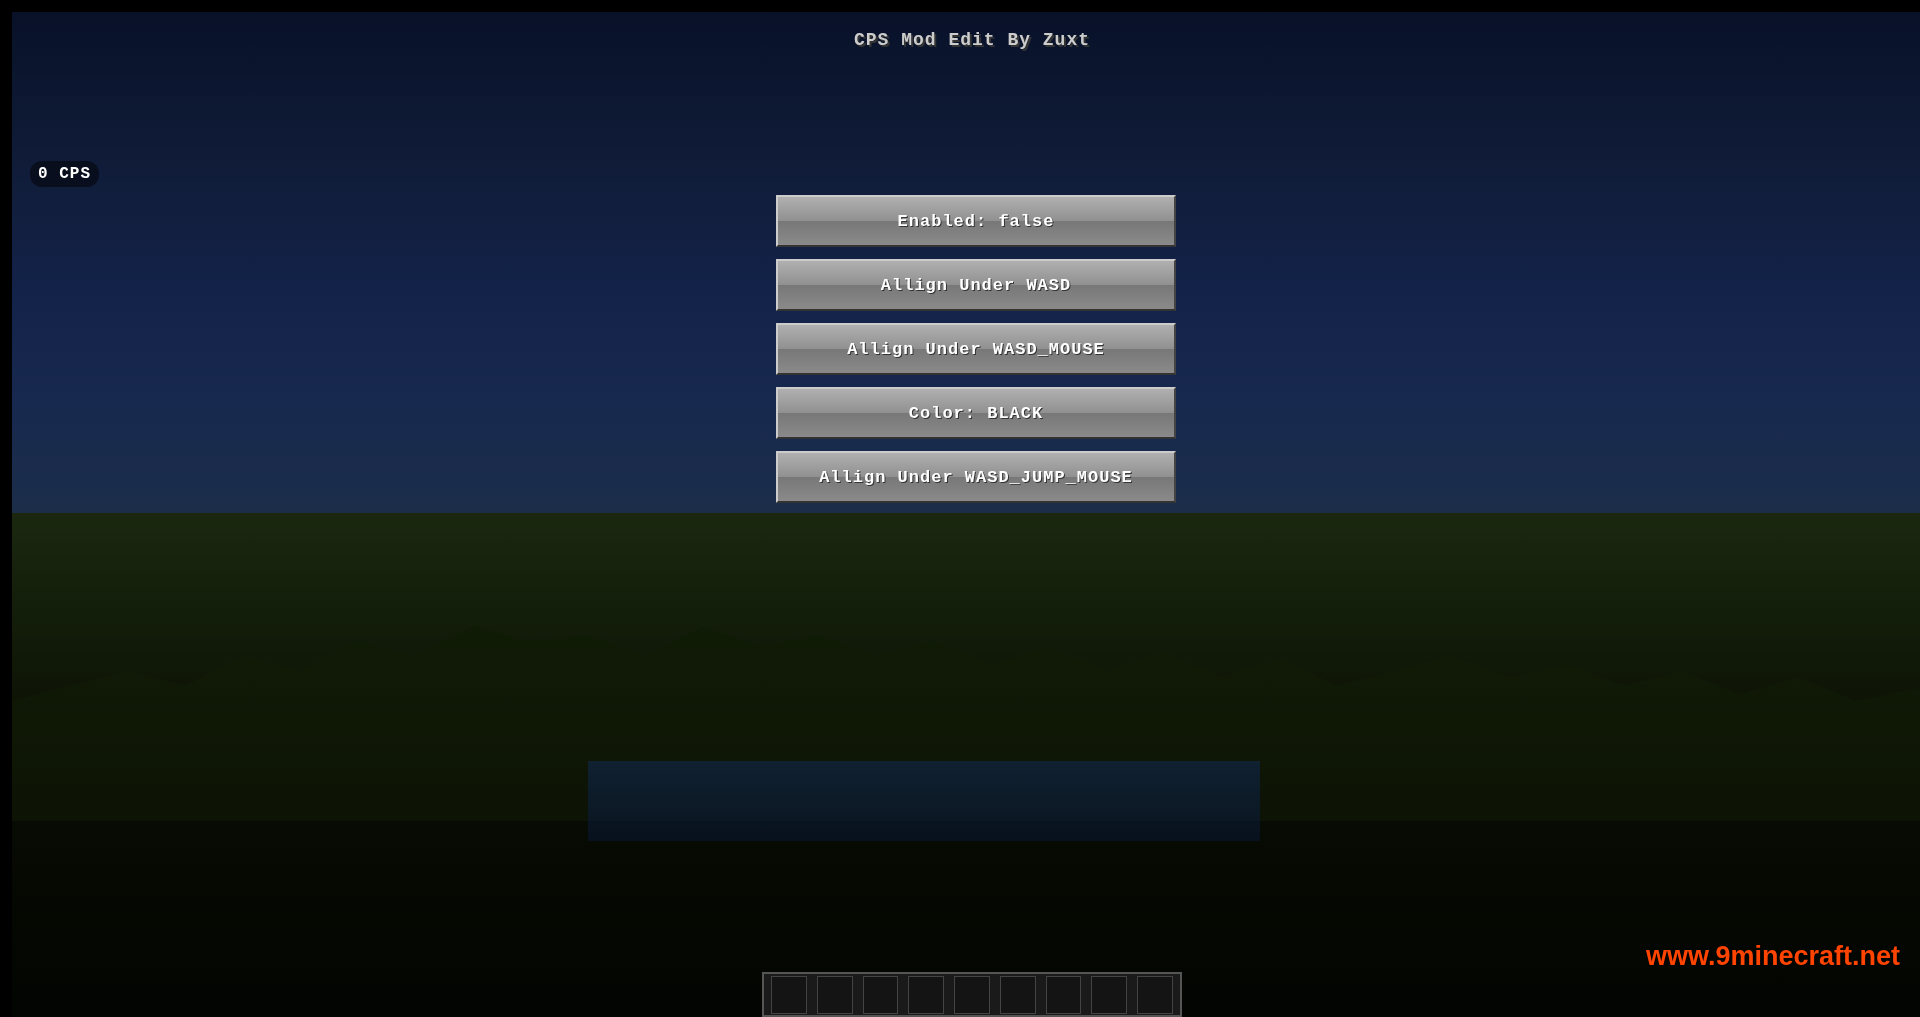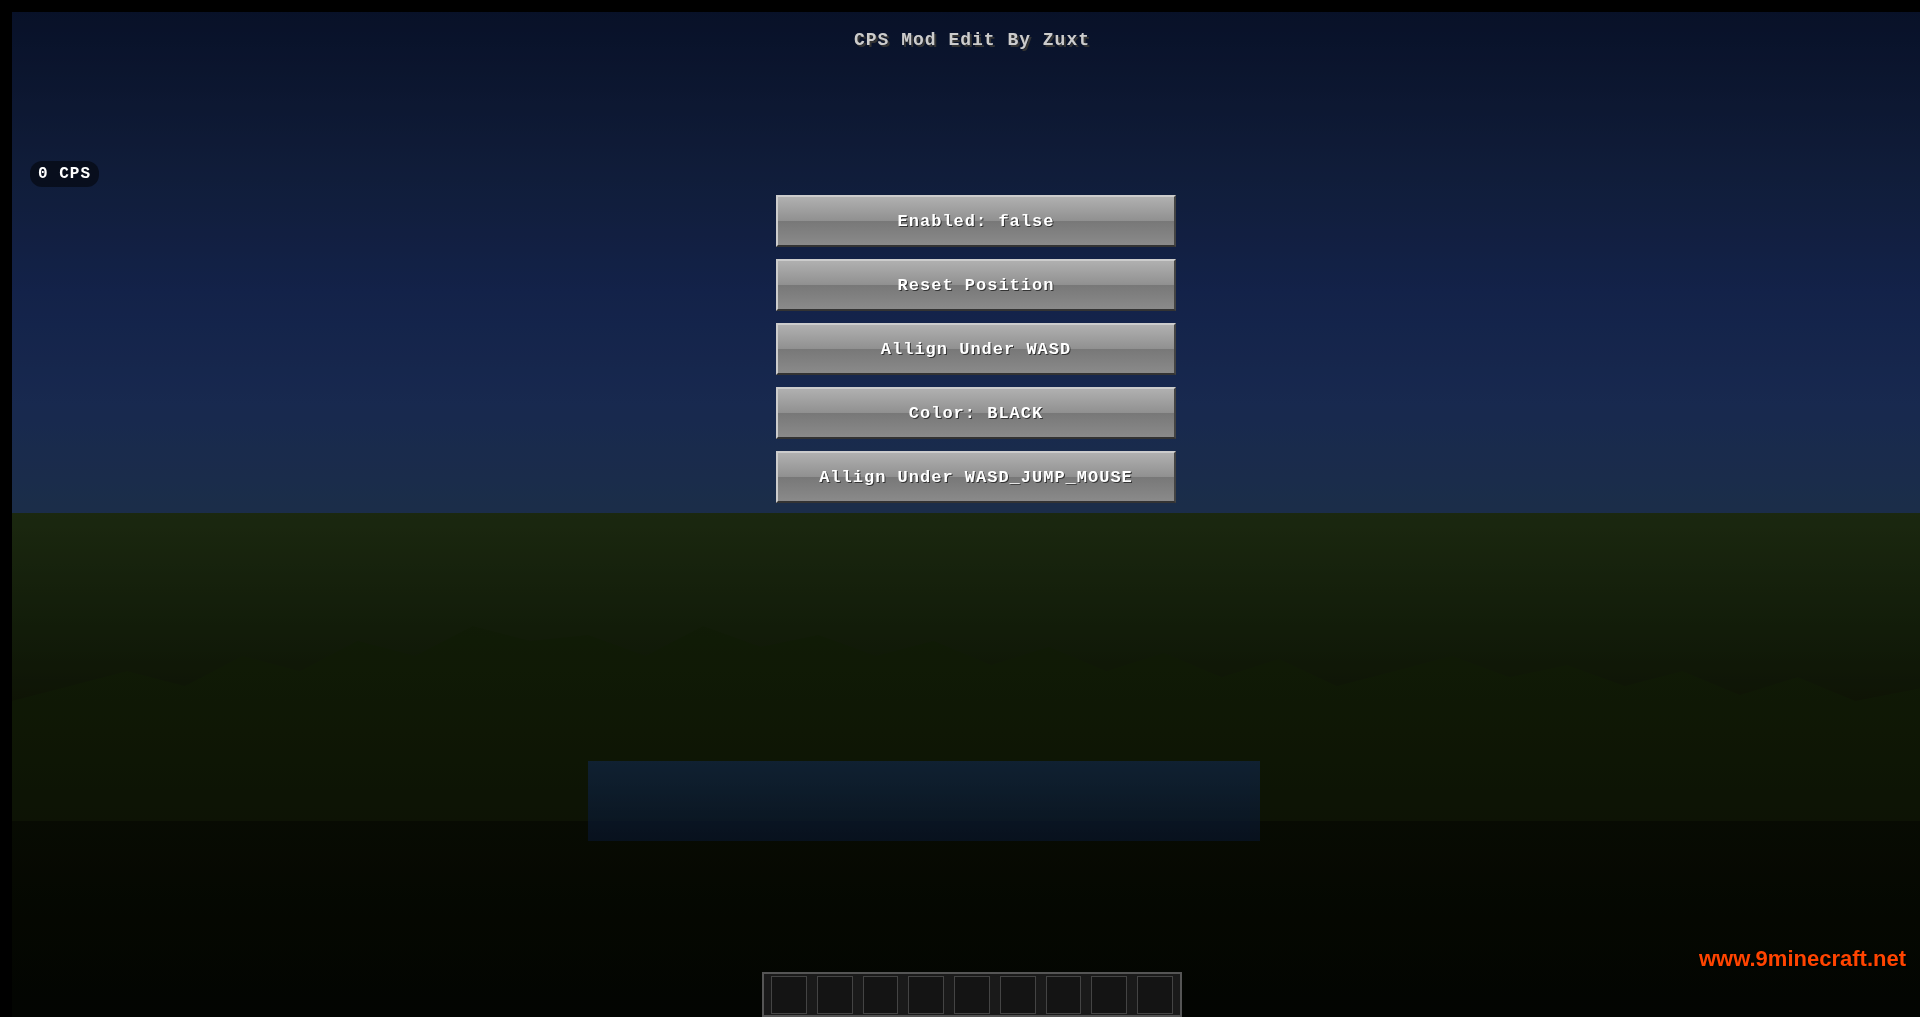--- a/index.html
+++ b/index.html
@@ -189,24 +189,24 @@
       display: flex;
       align-items: center;
       justify-content: center;
       position: relative;
     }
 
     
     #watermark {
       position: absolute;
       bottom: 45px;
-      right: 10px;
+      right: 16px;
       color: #ff4400;
       font-family: Arial, sans-serif;
-      font-size: 22px;
+      font-size: 27px;
       font-weight: bold;
       text-shadow: 1px 1px 2px rgba(0,0,0,0.8);
     }
 
     #watermark span.www {
       color: #ff4400;
     }
   </style>
 </head>
 <body>
@@ -219,22 +219,22 @@
 
 <div id="ui-layer">
 
   <div id="title">CPS Mod Edit By Zuxt</div>
 
   <div id="cps-counter">0 CPS</div>
 
   <div id="menu-panel">
 
   <button class="menu-button">Enabled: false</button>
-      <button class="menu-button">Reset Position</button>
       <button class="menu-button">Allign Under WASD</button>
+      <button class="menu-button">Allign Under WASD_MOUSE</button>
       <button class="menu-button">Color: BLACK</button>
       <button class="menu-button">Allign Under WASD_JUMP_MOUSE</button>
     </div>
 
   <div id="hotbar">
   <div class="hotbar-slot"></div>
       <div class="hotbar-slot"></div>
       <div class="hotbar-slot"></div>
       <div class="hotbar-slot"></div>
       <div class="hotbar-slot"></div>

